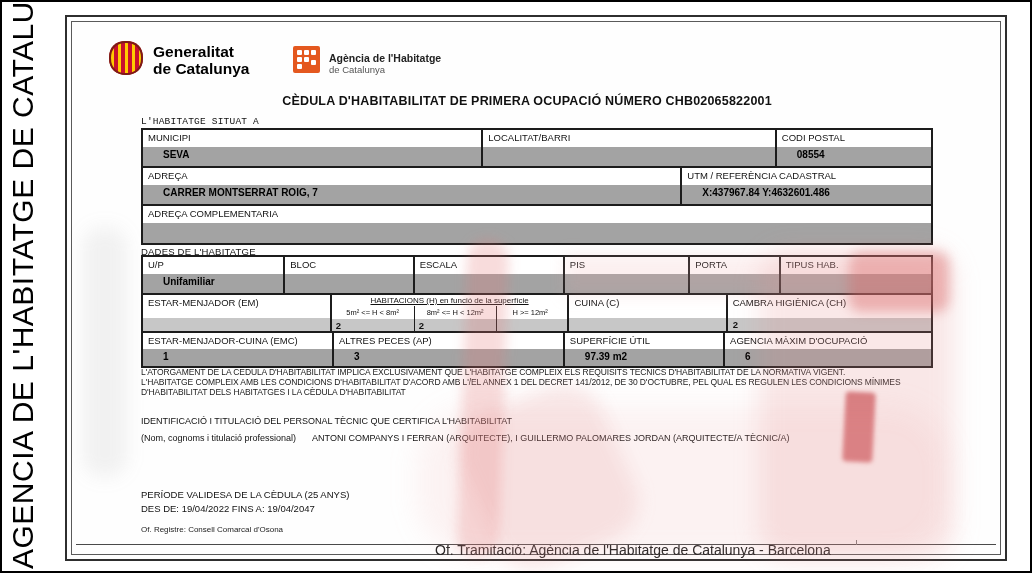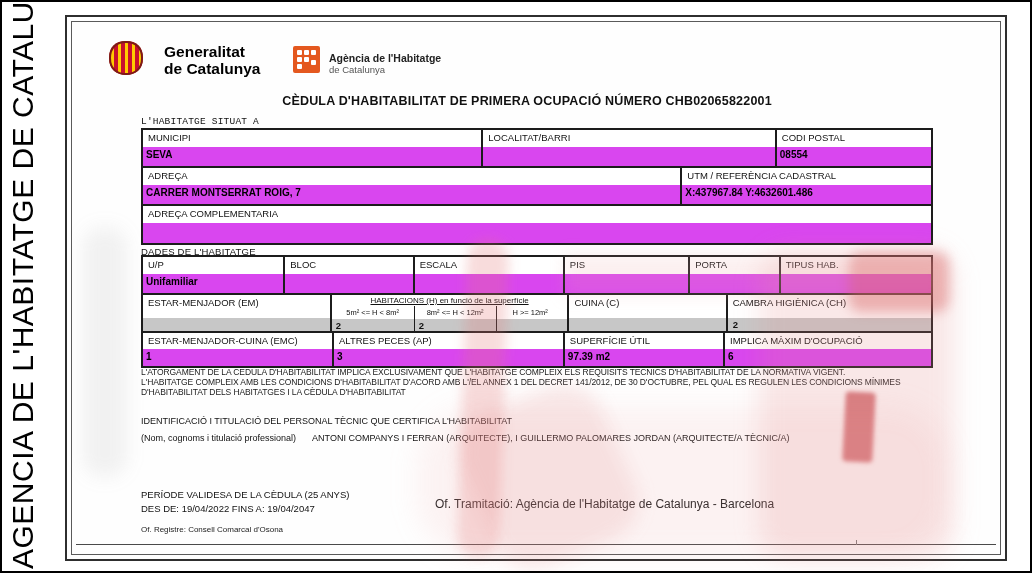--- a/index.html
+++ b/index.html
@@ -12,60 +12,60 @@
                 transform:rotate(-90deg); transform-origin:left top;
                 font-size:30px; letter-spacing:.5px; color:#000; text-align:center;
                 white-space:nowrap; }
 
   
   .page { position:absolute; left:63px; top:13px; width:942px; height:546px;
           border:2px solid #2e2e2e; background:#fefefe; }
   .page-inner { position:absolute; inset:4px; border:1px solid #5a5a5a; }
 
   
-  .gen-logo { position:absolute; left:40px; top:23px; display:flex; align-items:center; gap:19px; }
+  .gen-logo { position:absolute; left:40px; top:23px; display:flex; align-items:center; gap:8px; }
   .gen-text { font-weight:bold; font-size:15.5px; line-height:17px; color:#000; }
   .aht-logo { position:absolute; left:226px; top:29px; display:flex; align-items:flex-start; gap:9px; }
   .aht-line1 { font-weight:bold; font-size:10.5px; color:#222;text-align:center; }
   .aht-line2 { font-size:9.5px; color:#555; }
   .doc-title { position:absolute; left:60px; top:77px; width:800px; text-align:center;
                font-weight:bold; font-size:12.5px; letter-spacing:.2px; }
 
   .sec-heading { position:absolute; font-size:9.5px; color:#111; letter-spacing:.2px; }
 
   
   .tbl { position:absolute; left:74px; width:792px; border:2px solid #1c1c1c; background:#fff; }
   .t-row { display:flex; border-bottom:2px solid #1c1c1c; }
   .t-row:last-child { border-bottom:none; }
   .cell { border-right:2px solid #1c1c1c; display:flex; flex-direction:column; }
   .cell:last-child { border-right:none; }
   .lbl { font-size:9.5px; padding:2px 0 0 5px; height:17px; color:#111; }
-  .val { font-size:10px; font-weight:bold; padding:2px 0 0 3px; height:19px;
-         background:#d946ef; color:#000; }
+  .val { font-size:10px; font-weight:bold; padding:2px 0 0 20px; height:19px;
+         background:#a3a3a3; color:#000; }
   .val-strip { font-size:9.5px; font-weight:bold; padding:1px 0 0 5px; height:13px;
                background:#c7c7c7; margin-top:auto; }
   .hab-lbl { font-size:8px; text-align:center; height:12px; padding-top:1px;
              text-decoration:underline; }
   .hab-sub { display:flex; height:13px; }
   .hab-sub > div { font-size:7.5px; text-align:center; padding-top:2px;
                    border-right:1px solid #1c1c1c; }
   .hab-sub > div:last-child { border-right:none; }
   .hab-val { display:flex; height:13px; background:#c7c7c7; }
   .hab-val > div { font-size:9.5px; font-weight:bold; padding:1px 0 0 4px;
                    border-right:1px solid #1c1c1c; }
   .hab-val > div:last-child { border-right:none; }
 
   
   .legal { position:absolute; left:74px; top:350px; width:792px; font-size:8.5px;
            line-height:10px; letter-spacing:-0.1px; color:#1a1a1a; }
   .tecnic-h { position:absolute; left:74px; top:399px; font-size:9px; }
   .tecnic-row { position:absolute; left:74px; top:416px; font-size:9px; display:flex; gap:16px; }
   .validesa { position:absolute; left:74px; top:471px; font-size:9.5px; line-height:13.5px; }
   .footer-reg { position:absolute; left:74px; top:508px; font-size:8px; color:#222; }
-  .footer-tra { position:absolute; left:368px; top:480px; font-size:12px; color:#222; }
+  .footer-tra { position:absolute; left:368px; top:525px; font-size:14px; color:#222; }
   .footer-rule { position:absolute; left:9px; right:9px; top:527px; border-top:1px solid #4a4a4a; }
   .footer-tick { position:absolute; left:789px; top:523px; width:1px; height:5px; background:#777; }
 
   
   .stain { position:absolute; pointer-events:none; z-index:5; }
   .st1 { left:395px; top:222px; width:42px; height:318px; background:rgba(228,120,120,.26);
          filter:blur(6px); transform:rotate(2deg); border-radius:20px; }
   .st2 { left:692px; top:232px; width:196px; height:310px; background:rgba(232,140,140,.20);
          filter:blur(12px); border-radius:30px; }
   .st3 { left:782px; top:235px; width:100px; height:60px; background:rgba(214,88,88,.38);
@@ -241,21 +241,21 @@
           </div>
           <div class="cell" style="width:232px;">
             <div class="lbl" style="height:16px;">ALTRES PECES (AP)</div>
             <div class="val" style="height:17px;">3</div>
           </div>
           <div class="cell" style="width:161px;">
             <div class="lbl" style="height:16px;">SUPERFÍCIE ÚTIL</div>
             <div class="val" style="height:17px;">97.39 m2</div>
           </div>
           <div class="cell" style="width:207px;">
-            <div class="lbl" style="height:16px;">IMPLICA MÀXIM D'OCUPACIÓ</div>
+            <div class="lbl" style="height:16px;">AGENCIA MÀXIM D'OCUPACIÓ</div>
             <div class="val" style="height:17px;">6</div>
           </div>
         </div>
       </div>
 
       <div class="legal">
         <div>L'ATORGAMENT DE LA CÈDULA D'HABITABILITAT IMPLICA EXCLUSIVAMENT QUE L'HABITATGE COMPLEIX ELS REQUISITS TÈCNICS D'HABITABILITAT DE LA NORMATIVA VIGENT.</div>
         <div>L'HABITATGE COMPLEIX AMB LES CONDICIONS D'HABITABILITAT D'ACORD AMB L'/EL ANNEX 1 DEL DECRET 141/2012, DE 30 D'OCTUBRE, PEL QUAL ES REGULEN LES CONDICIONS MÍNIMES D'HABITABILITAT DELS HABITATGES I LA CÈDULA D'HABITABILITAT</div>
       </div>
 

